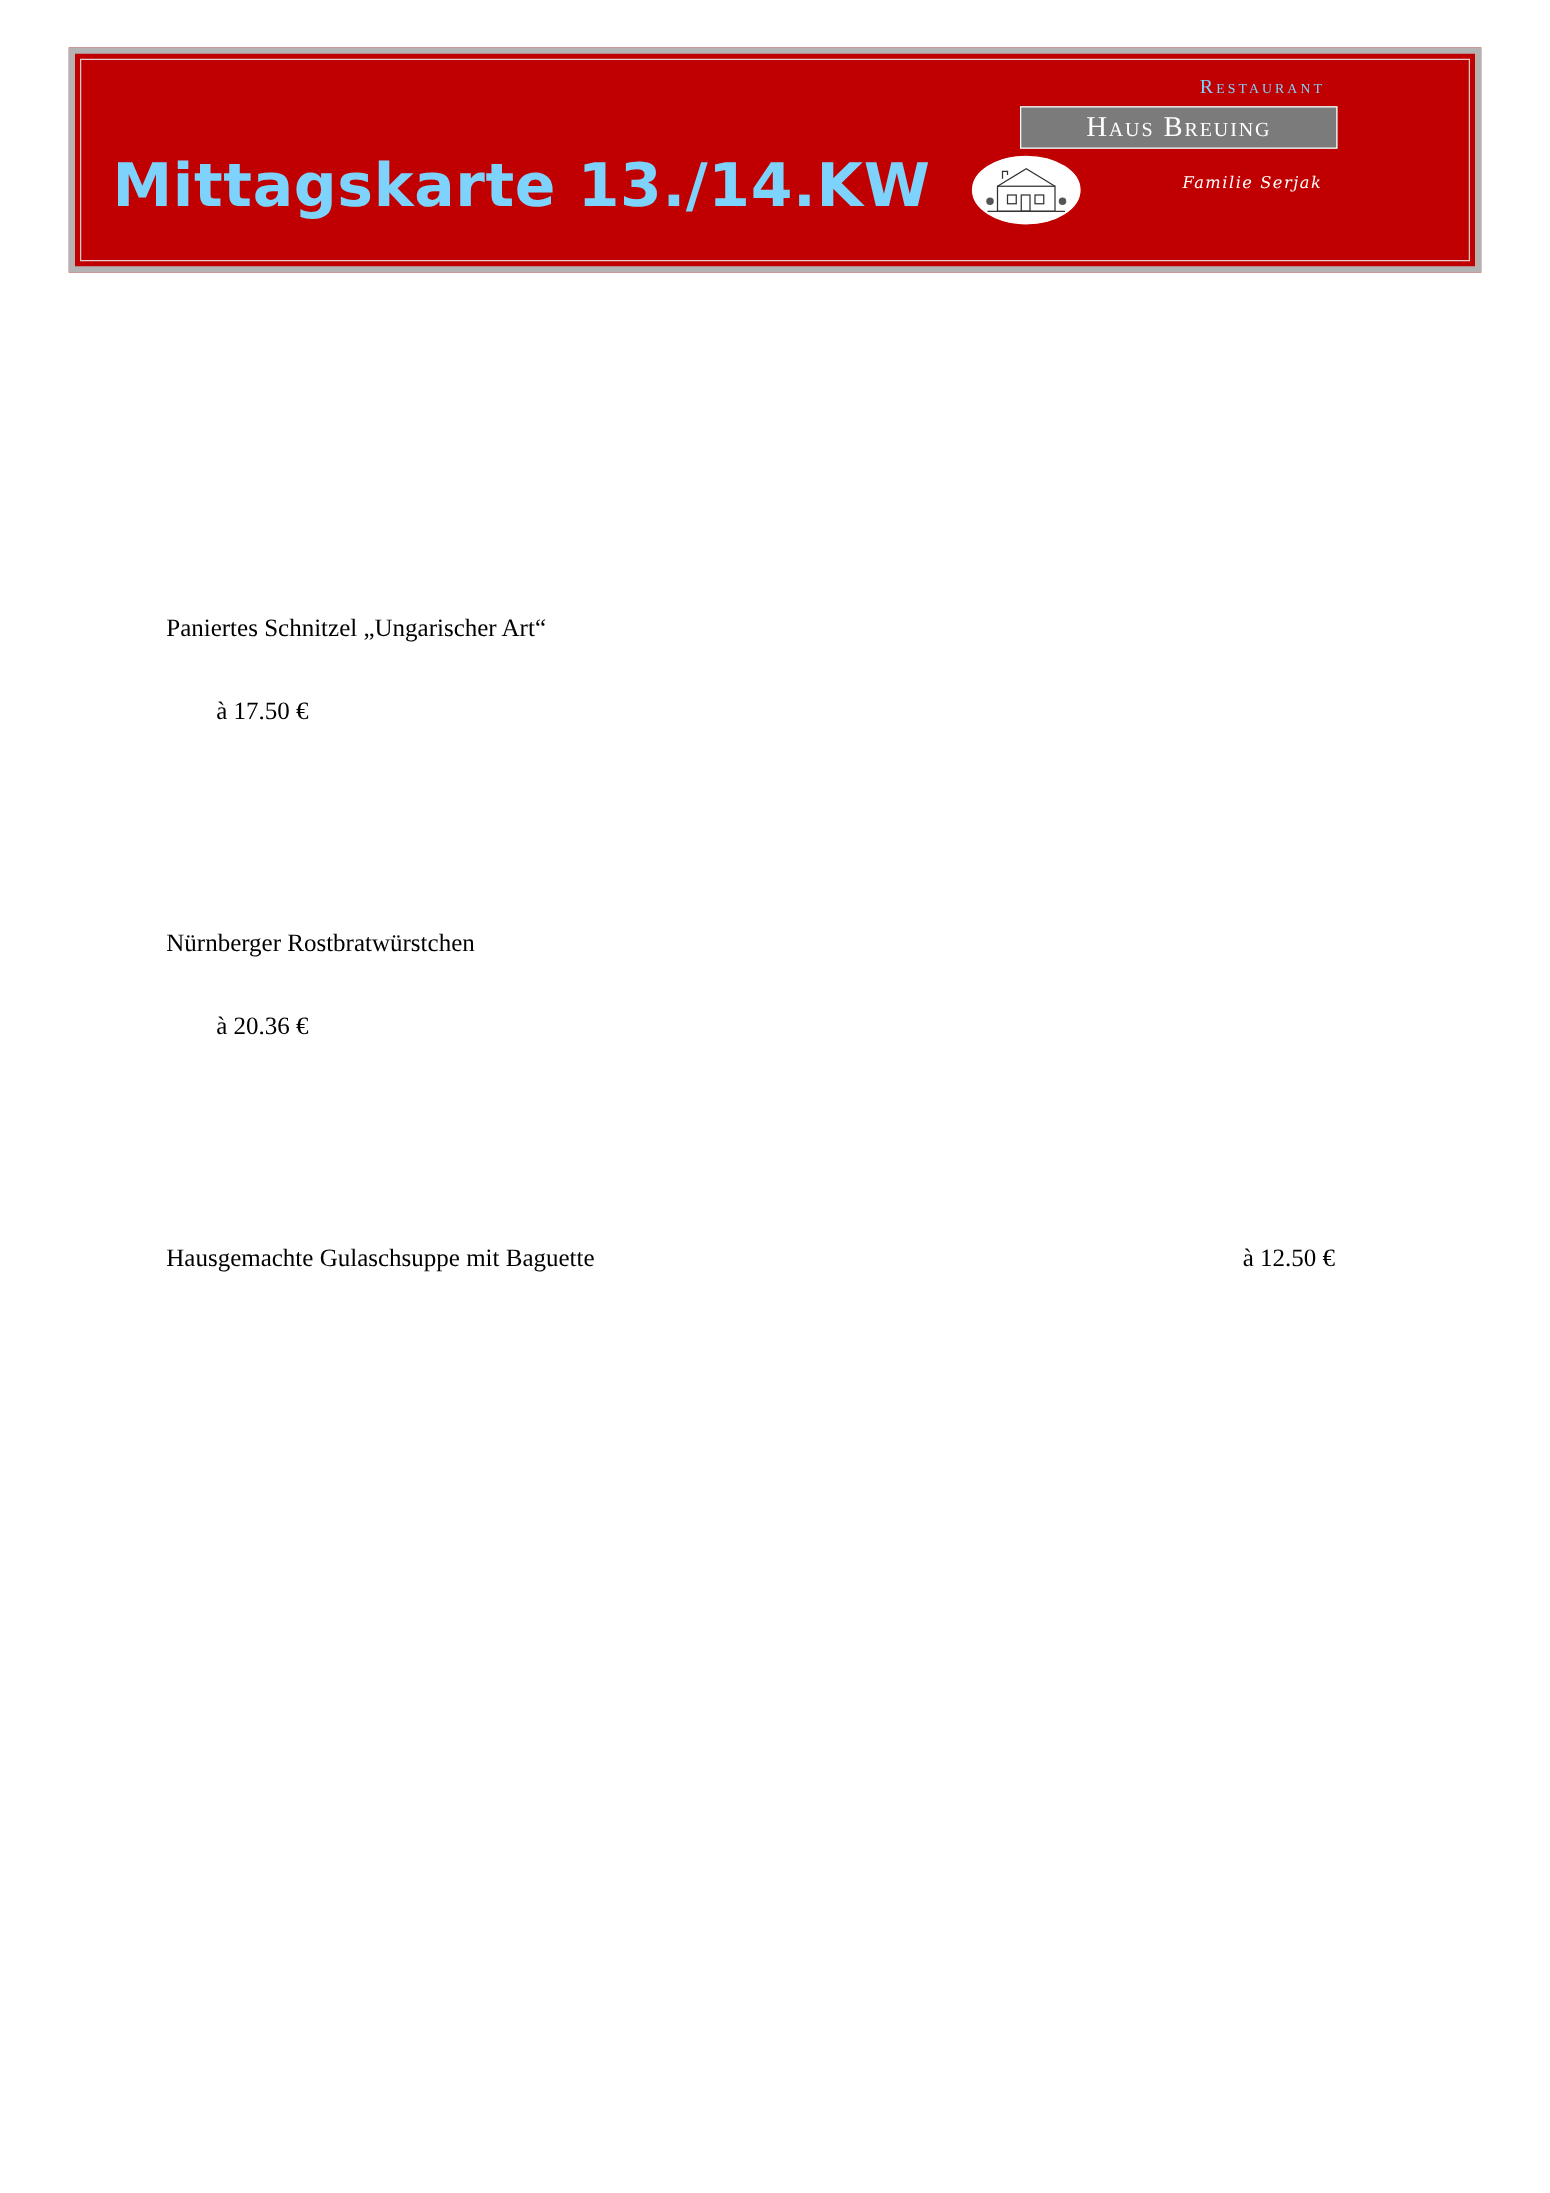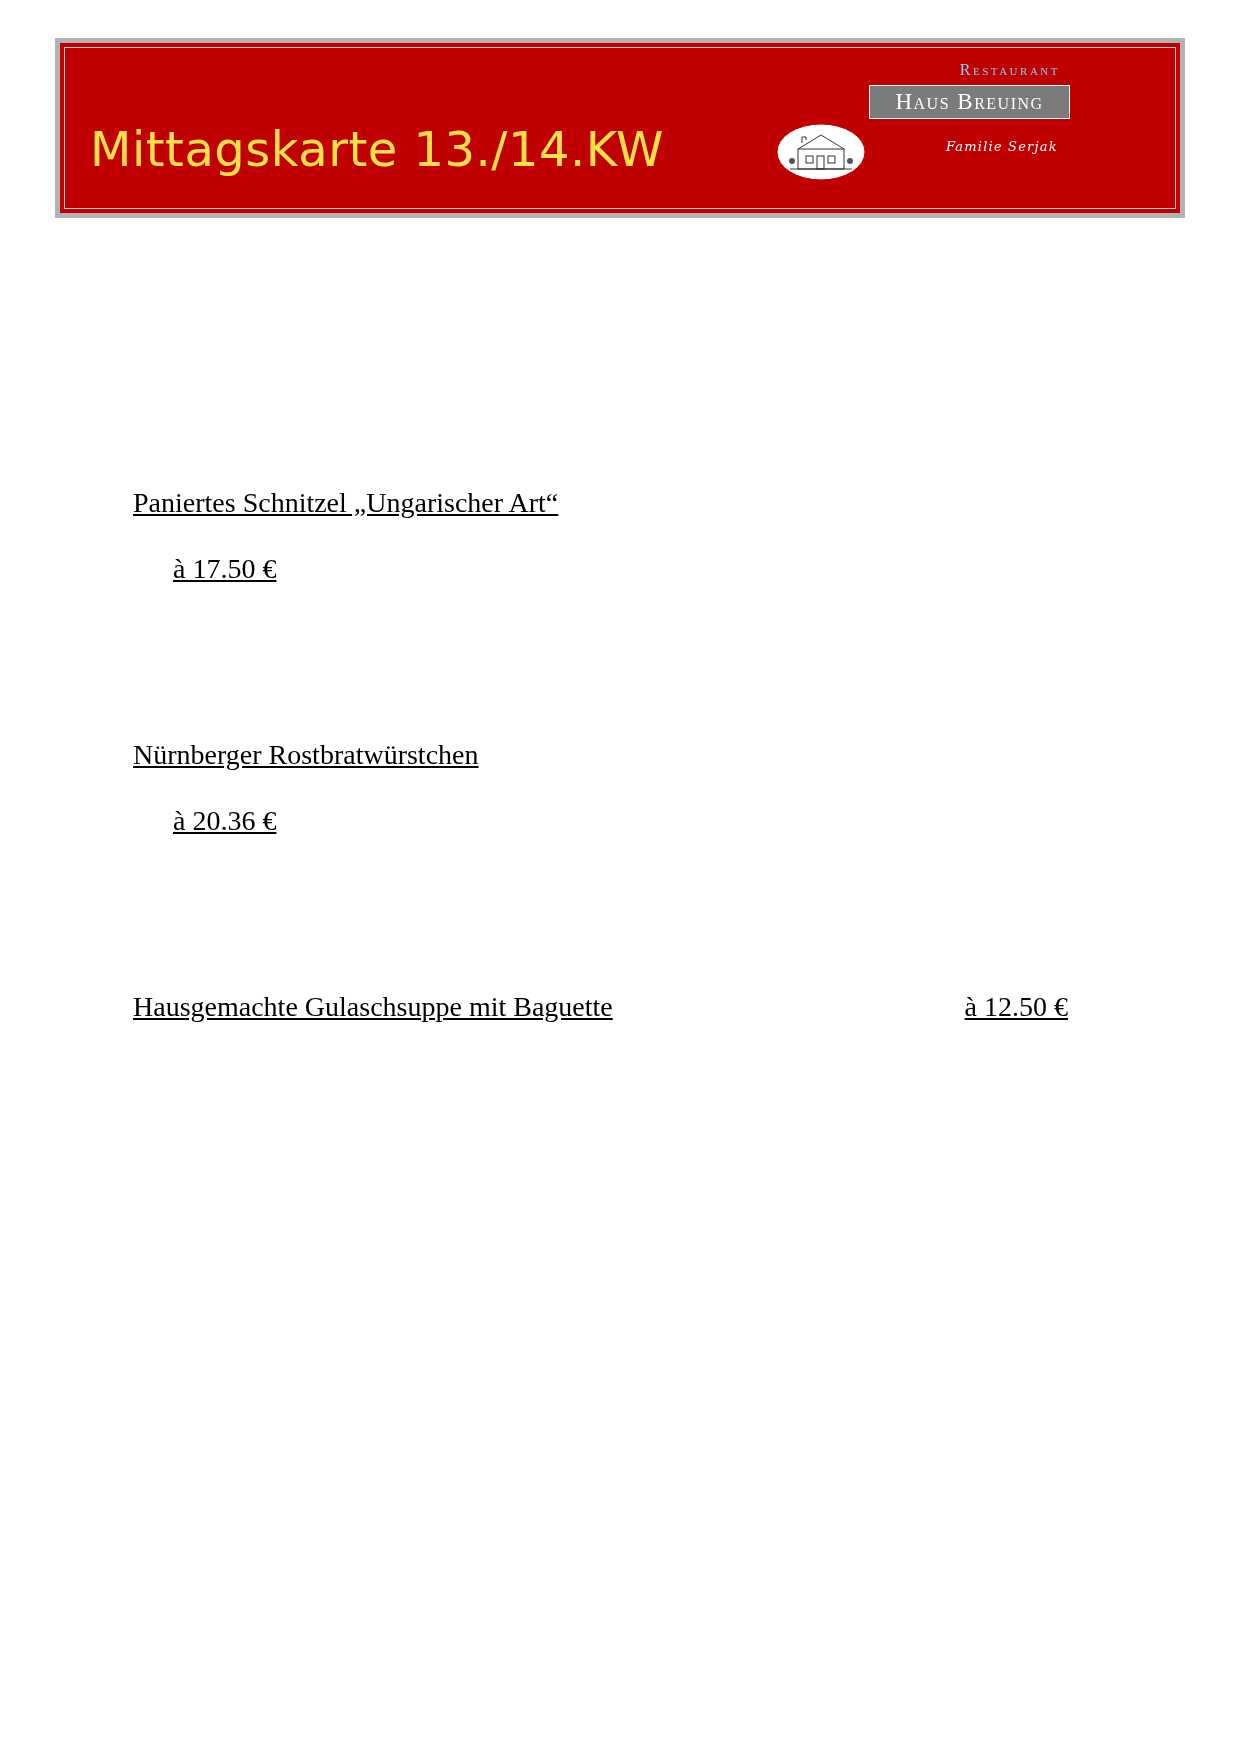--- a/index.html
+++ b/index.html
@@ -35,22 +35,22 @@
     bottom: 4px;
     border: 1px solid #e8c9c9;
     box-sizing: border-box;
   }
   .header-title {
     position: absolute;
     left: 30px;
     top: 78px;
     font-family: "DejaVu Sans", sans-serif;
     font-size: 48px;
-    font-weight: 400;
-    color: #fde047;
+    font-weight: 700;
+    color: #7dd3fc;
     letter-spacing: 0.5px;
     white-space: nowrap;
   }
 
   
   .logo-block {
     position: absolute;
     right: 110px;
     top: 18px;
     width: 300px;
@@ -64,21 +64,21 @@
     font-size: 16px;
     letter-spacing: 2.5px;
     color: #7dd3fc;
     font-variant: small-caps;
     white-space: nowrap;
   }
   .logo-name-bar {
     position: absolute;
     right: 0px;
     top: 24px;
-    width: 201px;
+    width: 254px;
     height: 34px;
     background: #7b7b7b;
     border: 1px solid #ffffff;
     box-sizing: border-box;
   }
   .logo-name {
     position: absolute;
     left: 0;
     top: 0;
     width: 100%;
@@ -118,24 +118,23 @@
     top: 470px;
     width: 935px;
   }
   .menu-item {
     position: relative;
   }
   .menu-row {
     display: flex;
     align-items: flex-end;
     justify-content: space-between;
-    font-size: 28px;
+    font-size: 20px;
     line-height: 66px;
     white-space: nowrap;
-    text-decoration: underline;
   }
   .menu-row .name {
     flex: 0 1 auto;
   }
   .menu-row .price {
     flex: 0 0 auto;
     text-align: right;
     padding-left: 40px;
   }
   .menu-item.gap-1 { margin-bottom: 120px; }

